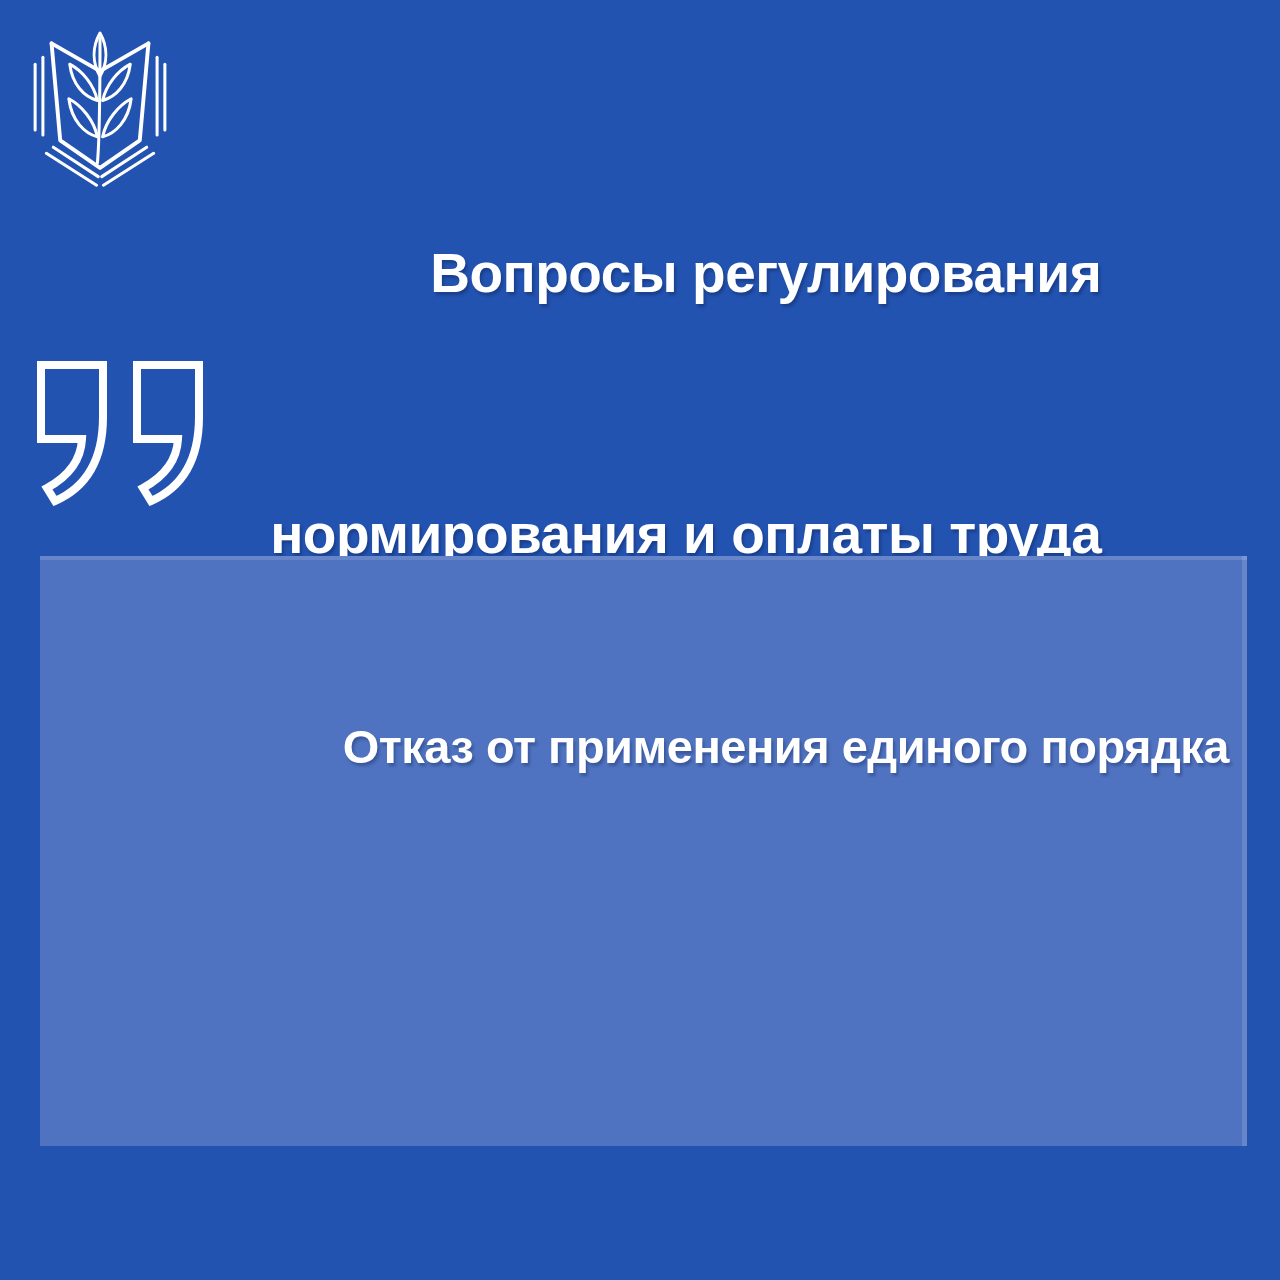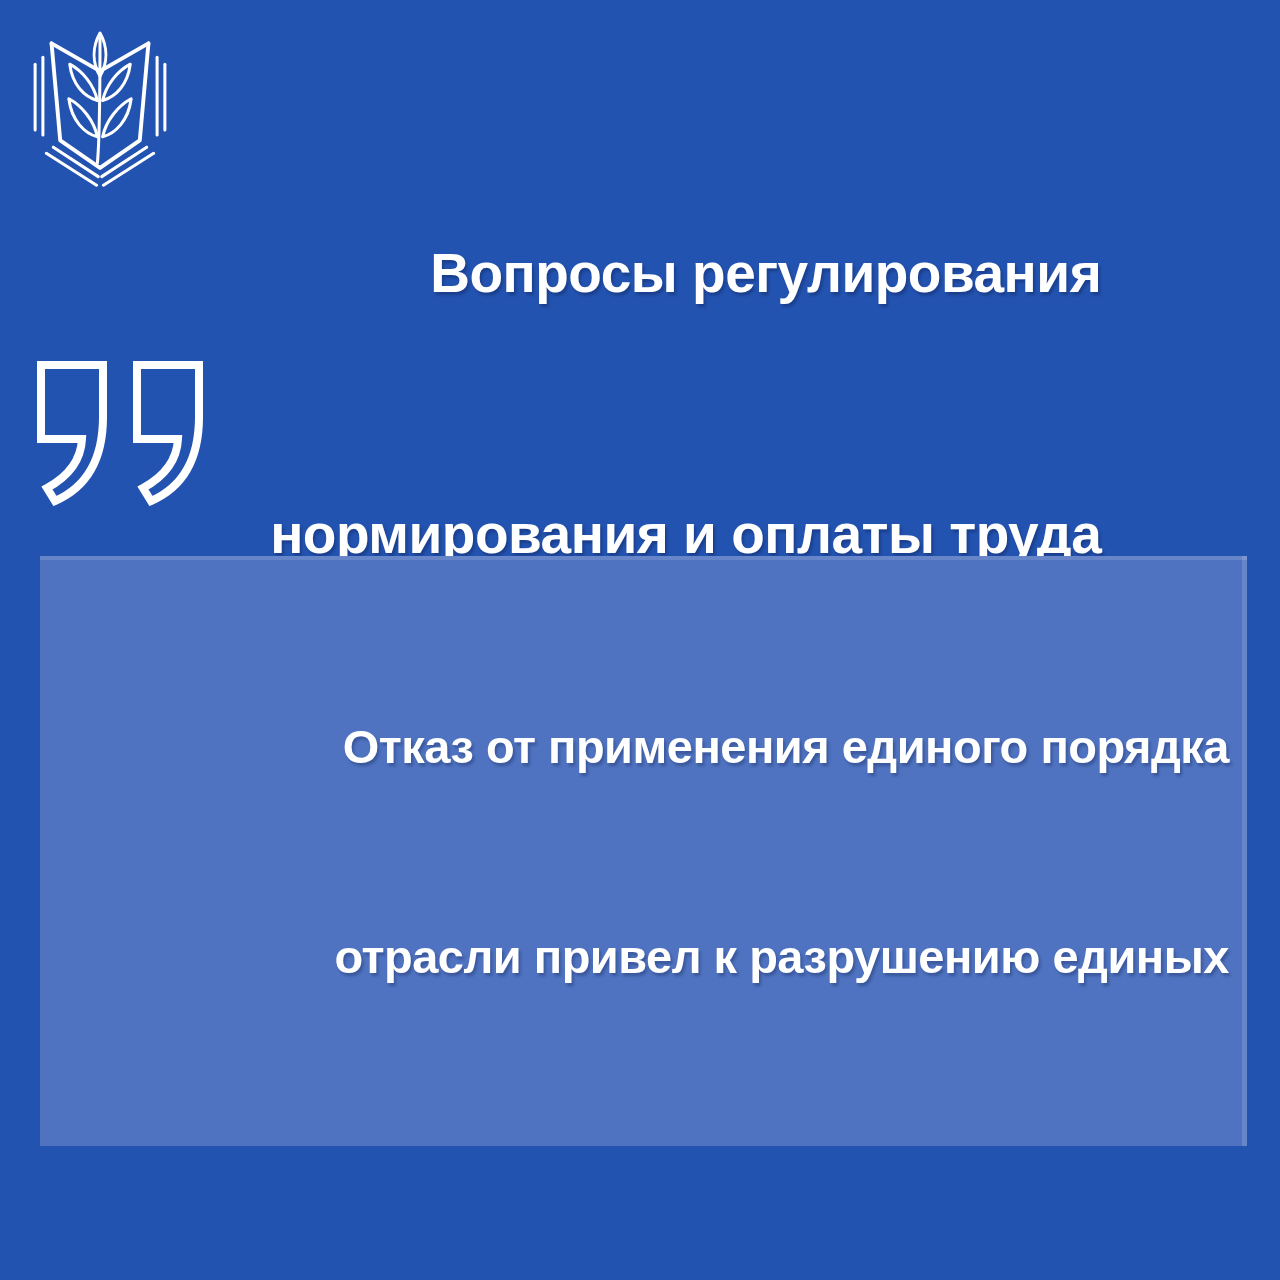--- a/index.html
+++ b/index.html
@@ -87,21 +87,20 @@
   <div class="quote-mark">
     <svg width="178" height="146" viewBox="0 0 178 146" fill="none" stroke="#ffffff" stroke-width="8" stroke-linejoin="miter">
       <path d="M5,5 H67 V57 C67,99 51,127 19,141 L11,128 C35,115 45,99 46,79 L5,79 Z"></path>
       <path d="M101,5 H163 V57 C163,99 147,127 115,141 L107,128 C131,115 141,99 142,79 L101,79 Z"></path>
     </svg>
   </div>
 
   <div class="panel">
     <div class="quote-text">
       <div>Отказ от применения единого порядка</div>
-      <div>отрасли привел к разрушению единых</div>
       
       
       
       
       
       
       
     </div>
   </div>
 

